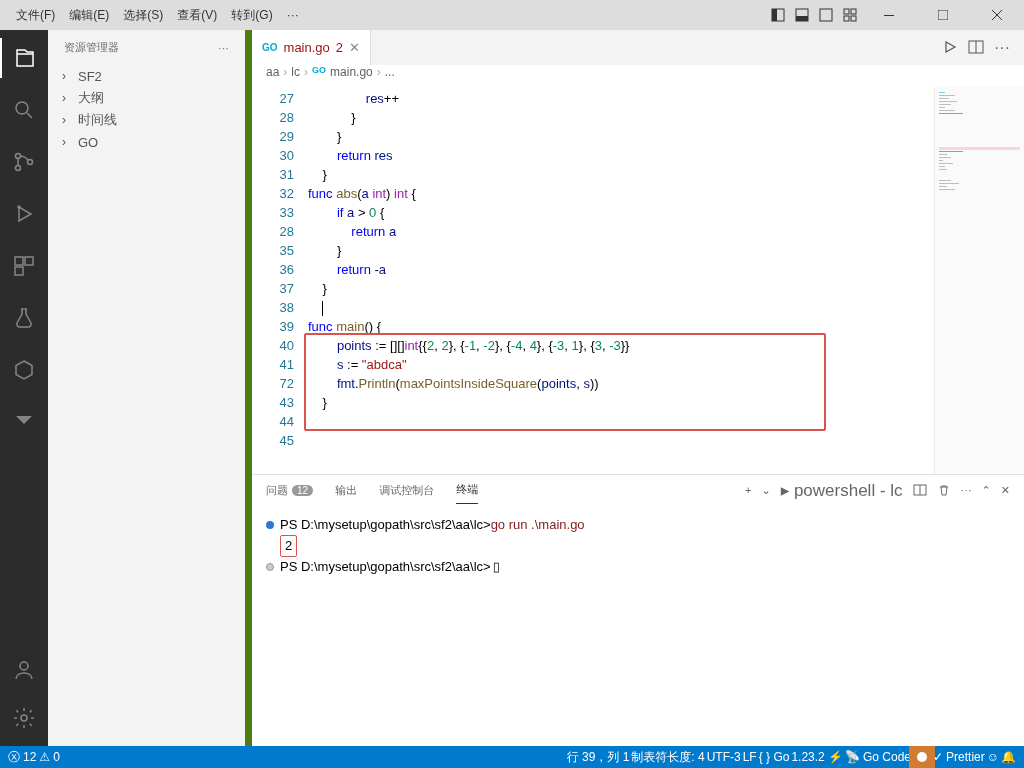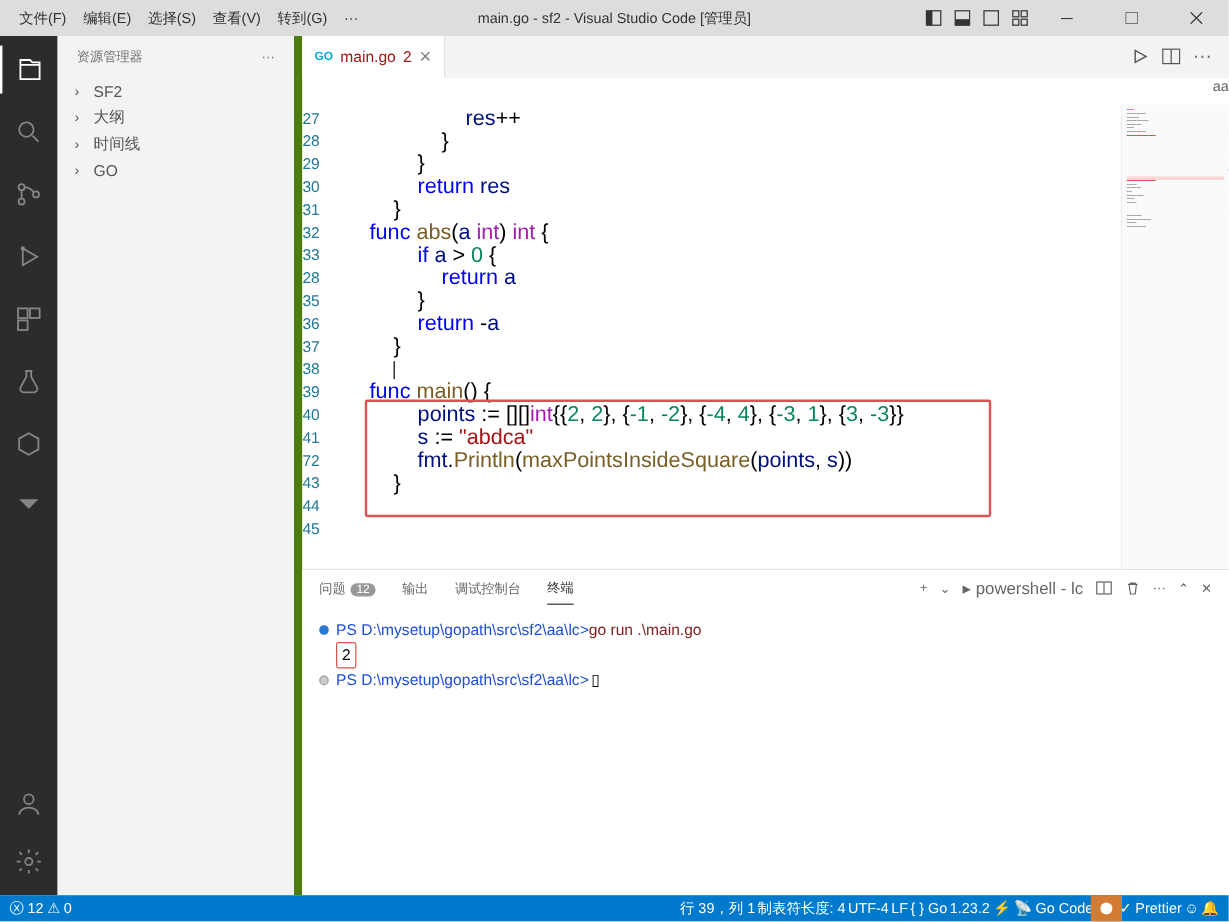--- a/index.html
+++ b/index.html
@@ -22,46 +22,46 @@
 .sidebar-item{height:22px;display:flex;align-items:center;padding-left:14px;color:#555;cursor:pointer;}
 .sidebar-item .chev{width:12px;margin-right:4px;color:#555;font-size:12px;transform:rotate(0);}
 .editor-area{flex:1;display:flex;flex-direction:column;min-width:0;background:#fff;}
 .tabs{height:35px;background:#f3f3f3;display:flex;align-items:center;}
 .tab{height:35px;background:#fff;display:flex;align-items:center;padding:0 10px;gap:6px;font-size:13px;color:#905;border-right:1px solid #e0e0e0;}
 .tab .go-icon{color:#00ADD8;font-size:10px;font-weight:bold;}
 .tab .fname{color:#a31515;}
 .tab .modified{color:#a31515;}
 .tab .close{color:#888;cursor:pointer;}
 .tabs-right{margin-left:auto;display:flex;gap:10px;padding-right:14px;color:#666;}
-.breadcrumb{height:22px;display:flex;align-items:flex-end;padding-left:14px;font-size:12px;color:#616161;gap:4px;flex-direction:column;}
+.breadcrumb{height:22px;display:flex;align-items:flex-start;padding-left:14px;font-size:12px;color:#616161;gap:4px;}
 .breadcrumb .sep{color:#aaa;}
 .editor-content{flex:1;display:flex;position:relative;overflow:hidden;}
-.gutter{width:56px;text-align:left;padding-right:14px;color:#237893;font-size:13px;font-family:Consolas,monospace;line-height:19px;padding-top:2px;}
-.code{flex:1;font-family:Consolas,monospace;font-size:18px;line-height:19px;padding-top:2px;position:relative;white-space:pre;}
+.gutter{width:56px;text-align:right;padding-right:14px;color:#237893;font-size:13px;font-family:Consolas,monospace;line-height:19px;padding-top:2px;}
+.code{flex:1;font-family:Consolas,monospace;font-size:13px;line-height:19px;padding-top:2px;position:relative;white-space:pre;}
 .minimap{position:absolute;right:0;top:0;width:90px;height:100%;background:#fafafa;border-left:1px solid #eee;}
 .mm-content{padding:4px;font-size:2px;line-height:3px;color:#888;}
 .mm-red{background:#f8d7d7;height:3px;margin-top:32px;}
 .kw{color:#0000ff;}
 .typ{color:#a21caf;}
 .str{color:#a31515;}
 .fn{color:#795e26;}
 .num{color:#098658;}
 .op{color:#000;}
 .id{color:#001080;}
 .highlight-box{position:absolute;border:2px solid #d9534f;border-radius:2px;}
 .terminal-panel{height:272px;border-top:1px solid #e0e0e0;display:flex;flex-direction:column;background:#fff;}
 .term-tabs{height:30px;display:flex;align-items:center;padding:0 14px;gap:22px;font-size:11px;color:#666;}
 .term-tab{padding:6px 0;cursor:pointer;}
 .term-tab.active{color:#333;border-bottom:1px solid #333;}
 .term-tab .badge{background:#999;color:#fff;border-radius:8px;padding:0 5px;font-size:10px;margin-left:4px;}
 .term-right{margin-left:auto;display:flex;align-items:center;gap:10px;color:#666;}
 .term-body{flex:1;padding:10px 14px;font-family:Consolas,monospace;font-size:13px;line-height:20px;position:relative;}
 .term-line{display:flex;align-items:center;}
 .term-bullet{width:8px;height:8px;border-radius:50%;margin-right:6px;}
-.term-path{color:#1d4ed8;}
+.term-path{color:#000000;}
 .term-yellow{color:#7f1d1d;}
 .term-output-box{display:inline-block;border:1.5px solid #d9534f;padding:0 4px;border-radius:2px;margin-left:14px;}
 .statusbar{height:22px;background:#007acc;display:flex;align-items:center;color:#fff;font-size:12px;padding:0 8px;gap:12px;}
 .statusbar .sb-right{margin-left:auto;display:flex;gap:2px;align-items:center;}
 .sb-item{cursor:pointer;display:flex;align-items:center;gap:3px;}
 .sb-orange{background:#d17b33;height:22px;display:flex;align-items:center;padding:0 6px;margin:0 -4px;}
 svg{display:block;}
 .cursor-line{display:inline-block;width:1px;height:15px;background:#000;vertical-align:middle;}
 </style>
 </head>
@@ -69,21 +69,20 @@
 
 <div class="titlebar">
   <div class="titlebar-menu">
     <span>文件(F)</span>
     <span>编辑(E)</span>
     <span>选择(S)</span>
     <span>查看(V)</span>
     <span>转到(G)</span>
     <span>···</span>
   </div>
-  <div class="titlebar-title">main.go - sf2 - Visual Studio Code [管理员]</div>
   <div class="titlebar-right">
     <span class="tb-icon">
         <svg width="14" height="14" viewBox="0 0 14 14">
           <rect x="1" y="1" width="12" height="12" fill="none" stroke="#333" stroke-width="1"></rect>
           <rect x="1" y="1" width="5" height="12" fill="#333"></rect>
         </svg>
       </span>
     <span class="tb-icon">
         <svg width="14" height="14" viewBox="0 0 14 14">
           <rect x="1" y="1" width="12" height="12" fill="none" stroke="#333" stroke-width="1"></rect>
@@ -294,21 +293,21 @@
 
     <div class="terminal-panel">
       <div class="term-tabs">
         <span class="term-tab"><span>问题</span><span class="badge">12</span></span>
         <span class="term-tab">输出</span>
         <span class="term-tab">调试控制台</span>
         <span class="term-tab active">终端</span>
         <div class="term-right">
           <span>+</span>
           <span>⌄</span>
-          <span style="font-size:14px;">▸ <span>powershell - lc</span></span>
+          <span style="font-size:17px;">▸ <span>powershell - lc</span></span>
           <span>
               <svg width="14" height="14" viewBox="0 0 14 14" fill="none" stroke="#666">
                 <rect x="1" y="2" width="12" height="10"></rect>
                 <line x1="7" y1="2" x2="7" y2="12"></line>
               </svg>
             </span>
           <span>
               <svg width="14" height="14" viewBox="0 0 14 14" fill="none" stroke="#666">
                 <path d="M3 4h8M5 4V3h4v1M4 4l1 8h4l1-8"></path>
               </svg>
@@ -335,21 +334,21 @@
         </div>
     </div>
   </div>
 </div>
 
 <div class="statusbar">
   <span class="sb-item">ⓧ <span>12</span> ⚠ <span>0</span></span>
   <div class="sb-right">
     <span class="sb-item">行 39，列 1</span>
     <span class="sb-item">制表符长度: 4</span>
-    <span class="sb-item">UTF-4</span>
+    <span class="sb-item">UTF-3</span>
     <span class="sb-item">LF</span>
     <span class="sb-item">{ } Go</span>
     <span class="sb-item">1.23.2 ⚡</span>
     <span class="sb-item">📡 <span>Go Code</span></span>
     <span class="sb-orange">
         <svg width="14" height="14" viewBox="0 0 14 14" fill="#fff">
           <circle cx="7" cy="7" r="5"></circle>
         </svg>
       </span>
     <span class="sb-item">✓ <span>Prettier</span></span>

